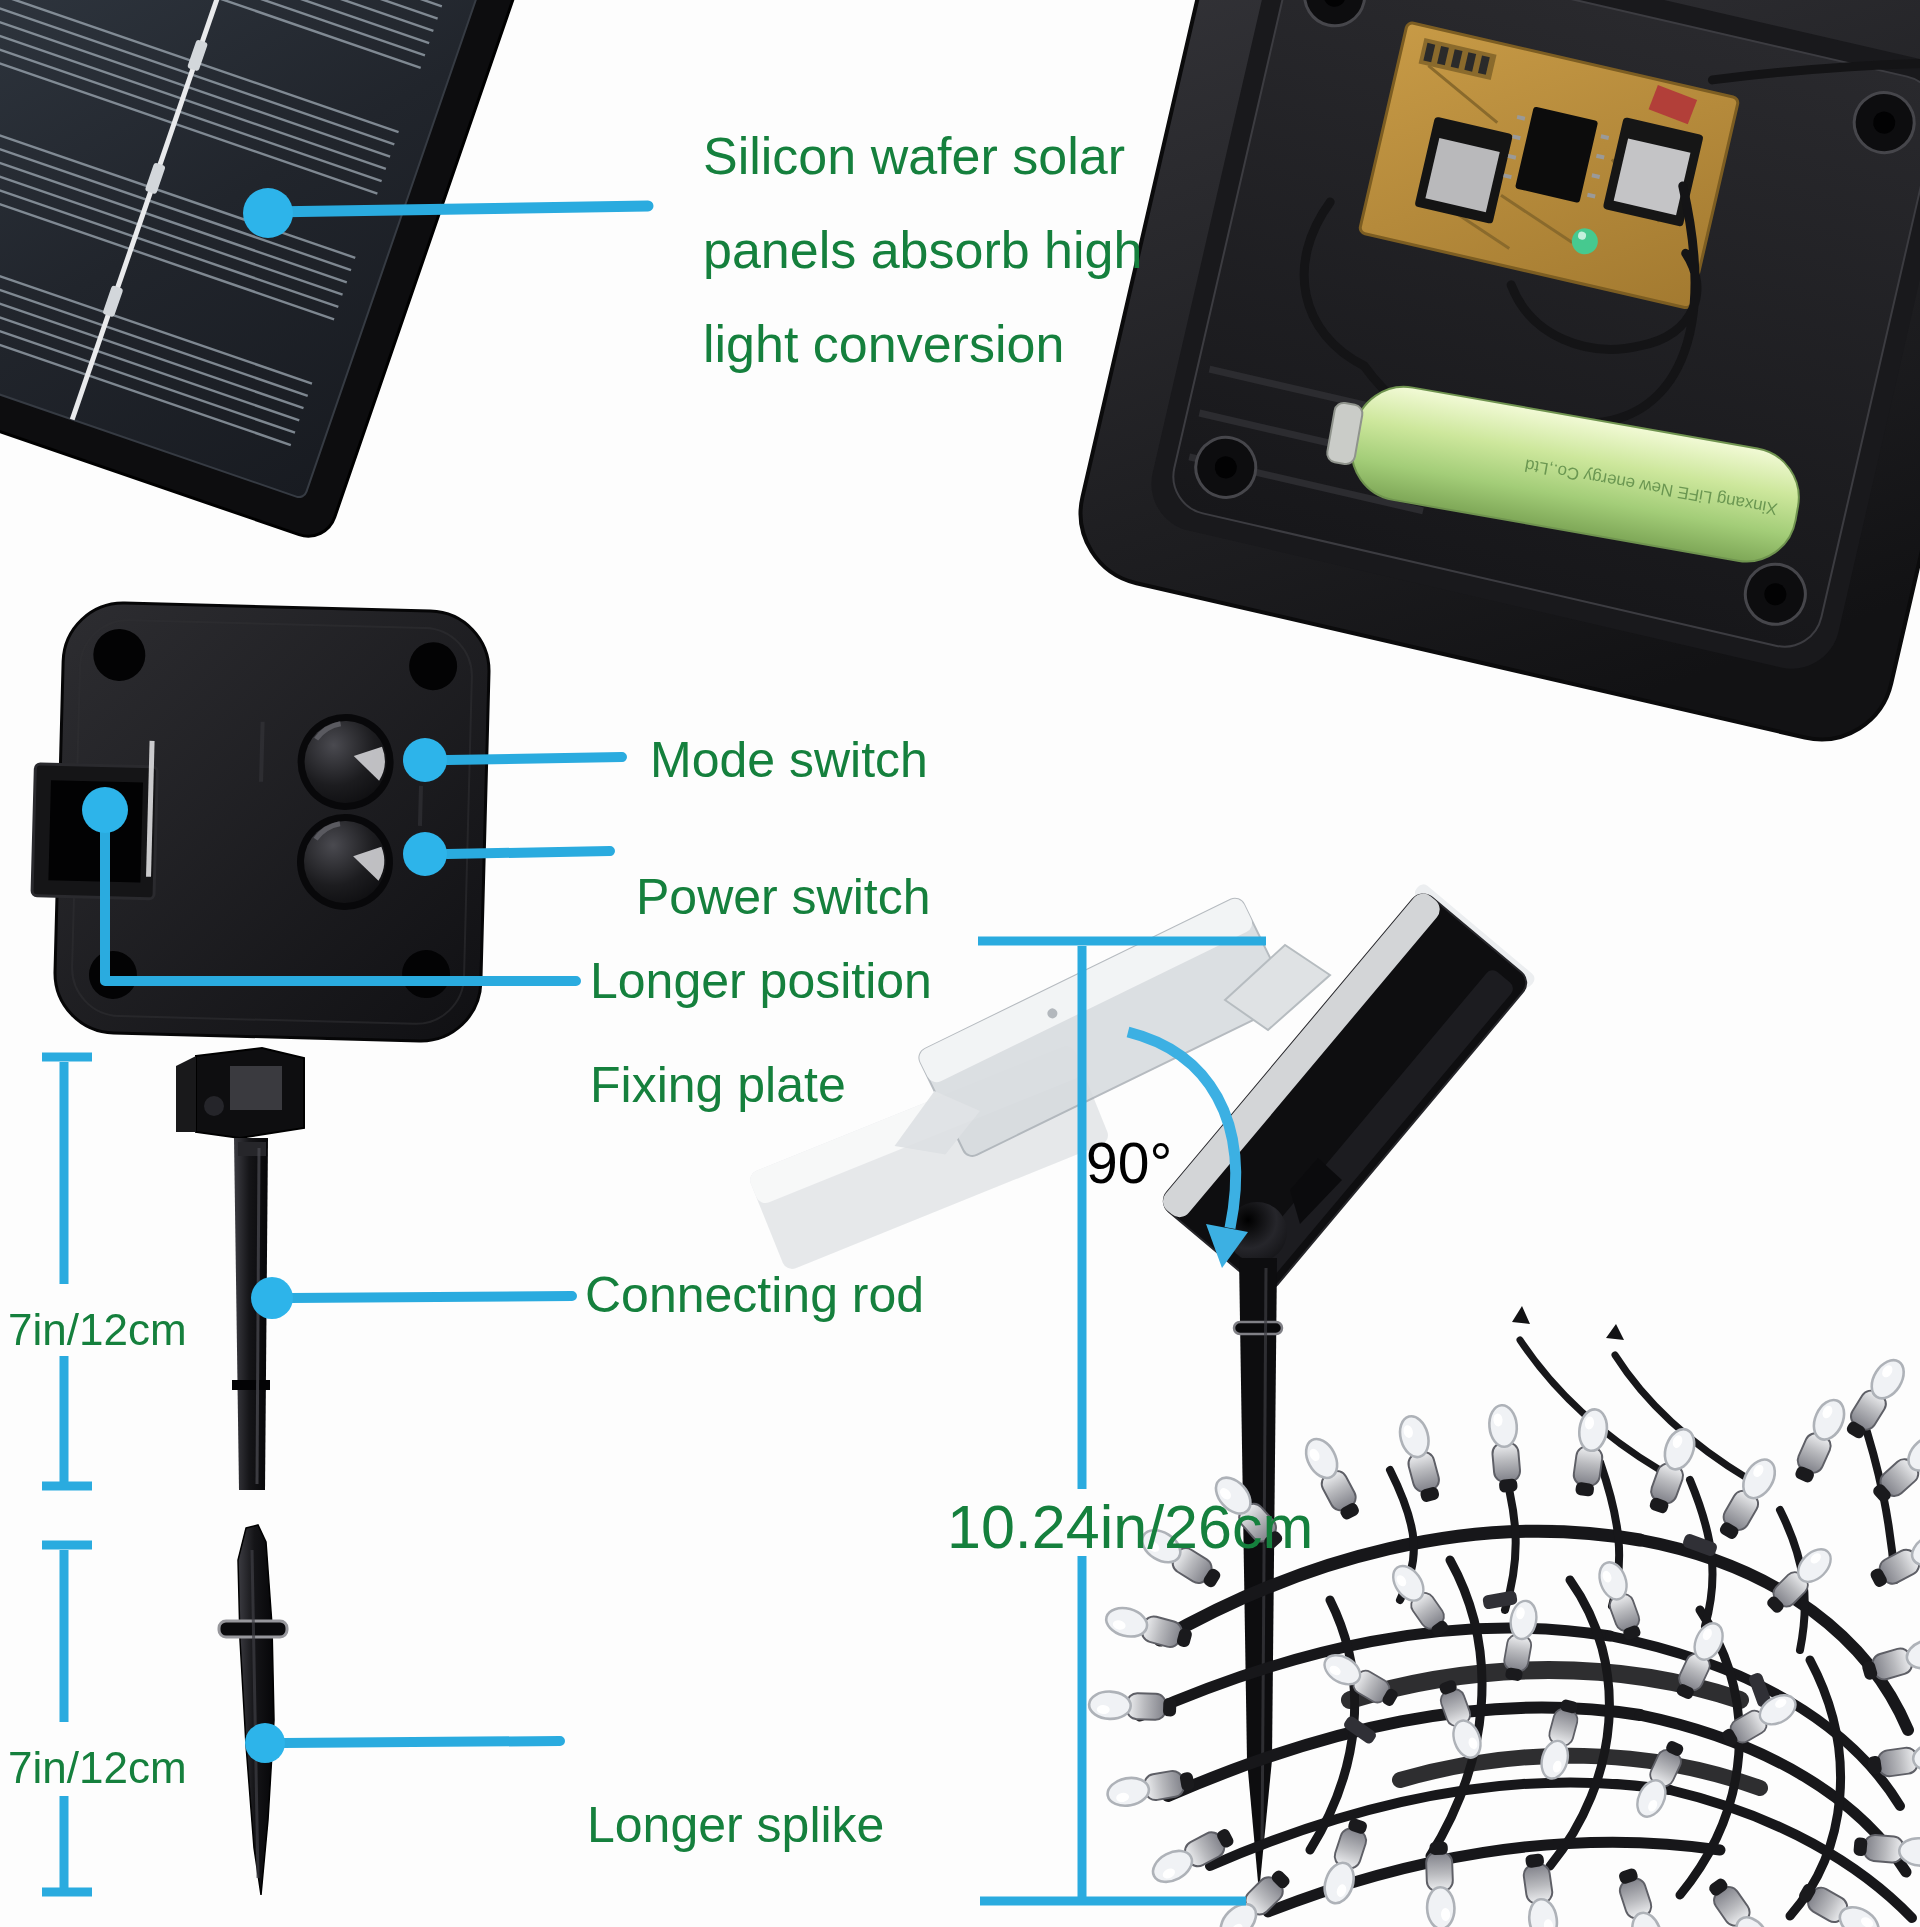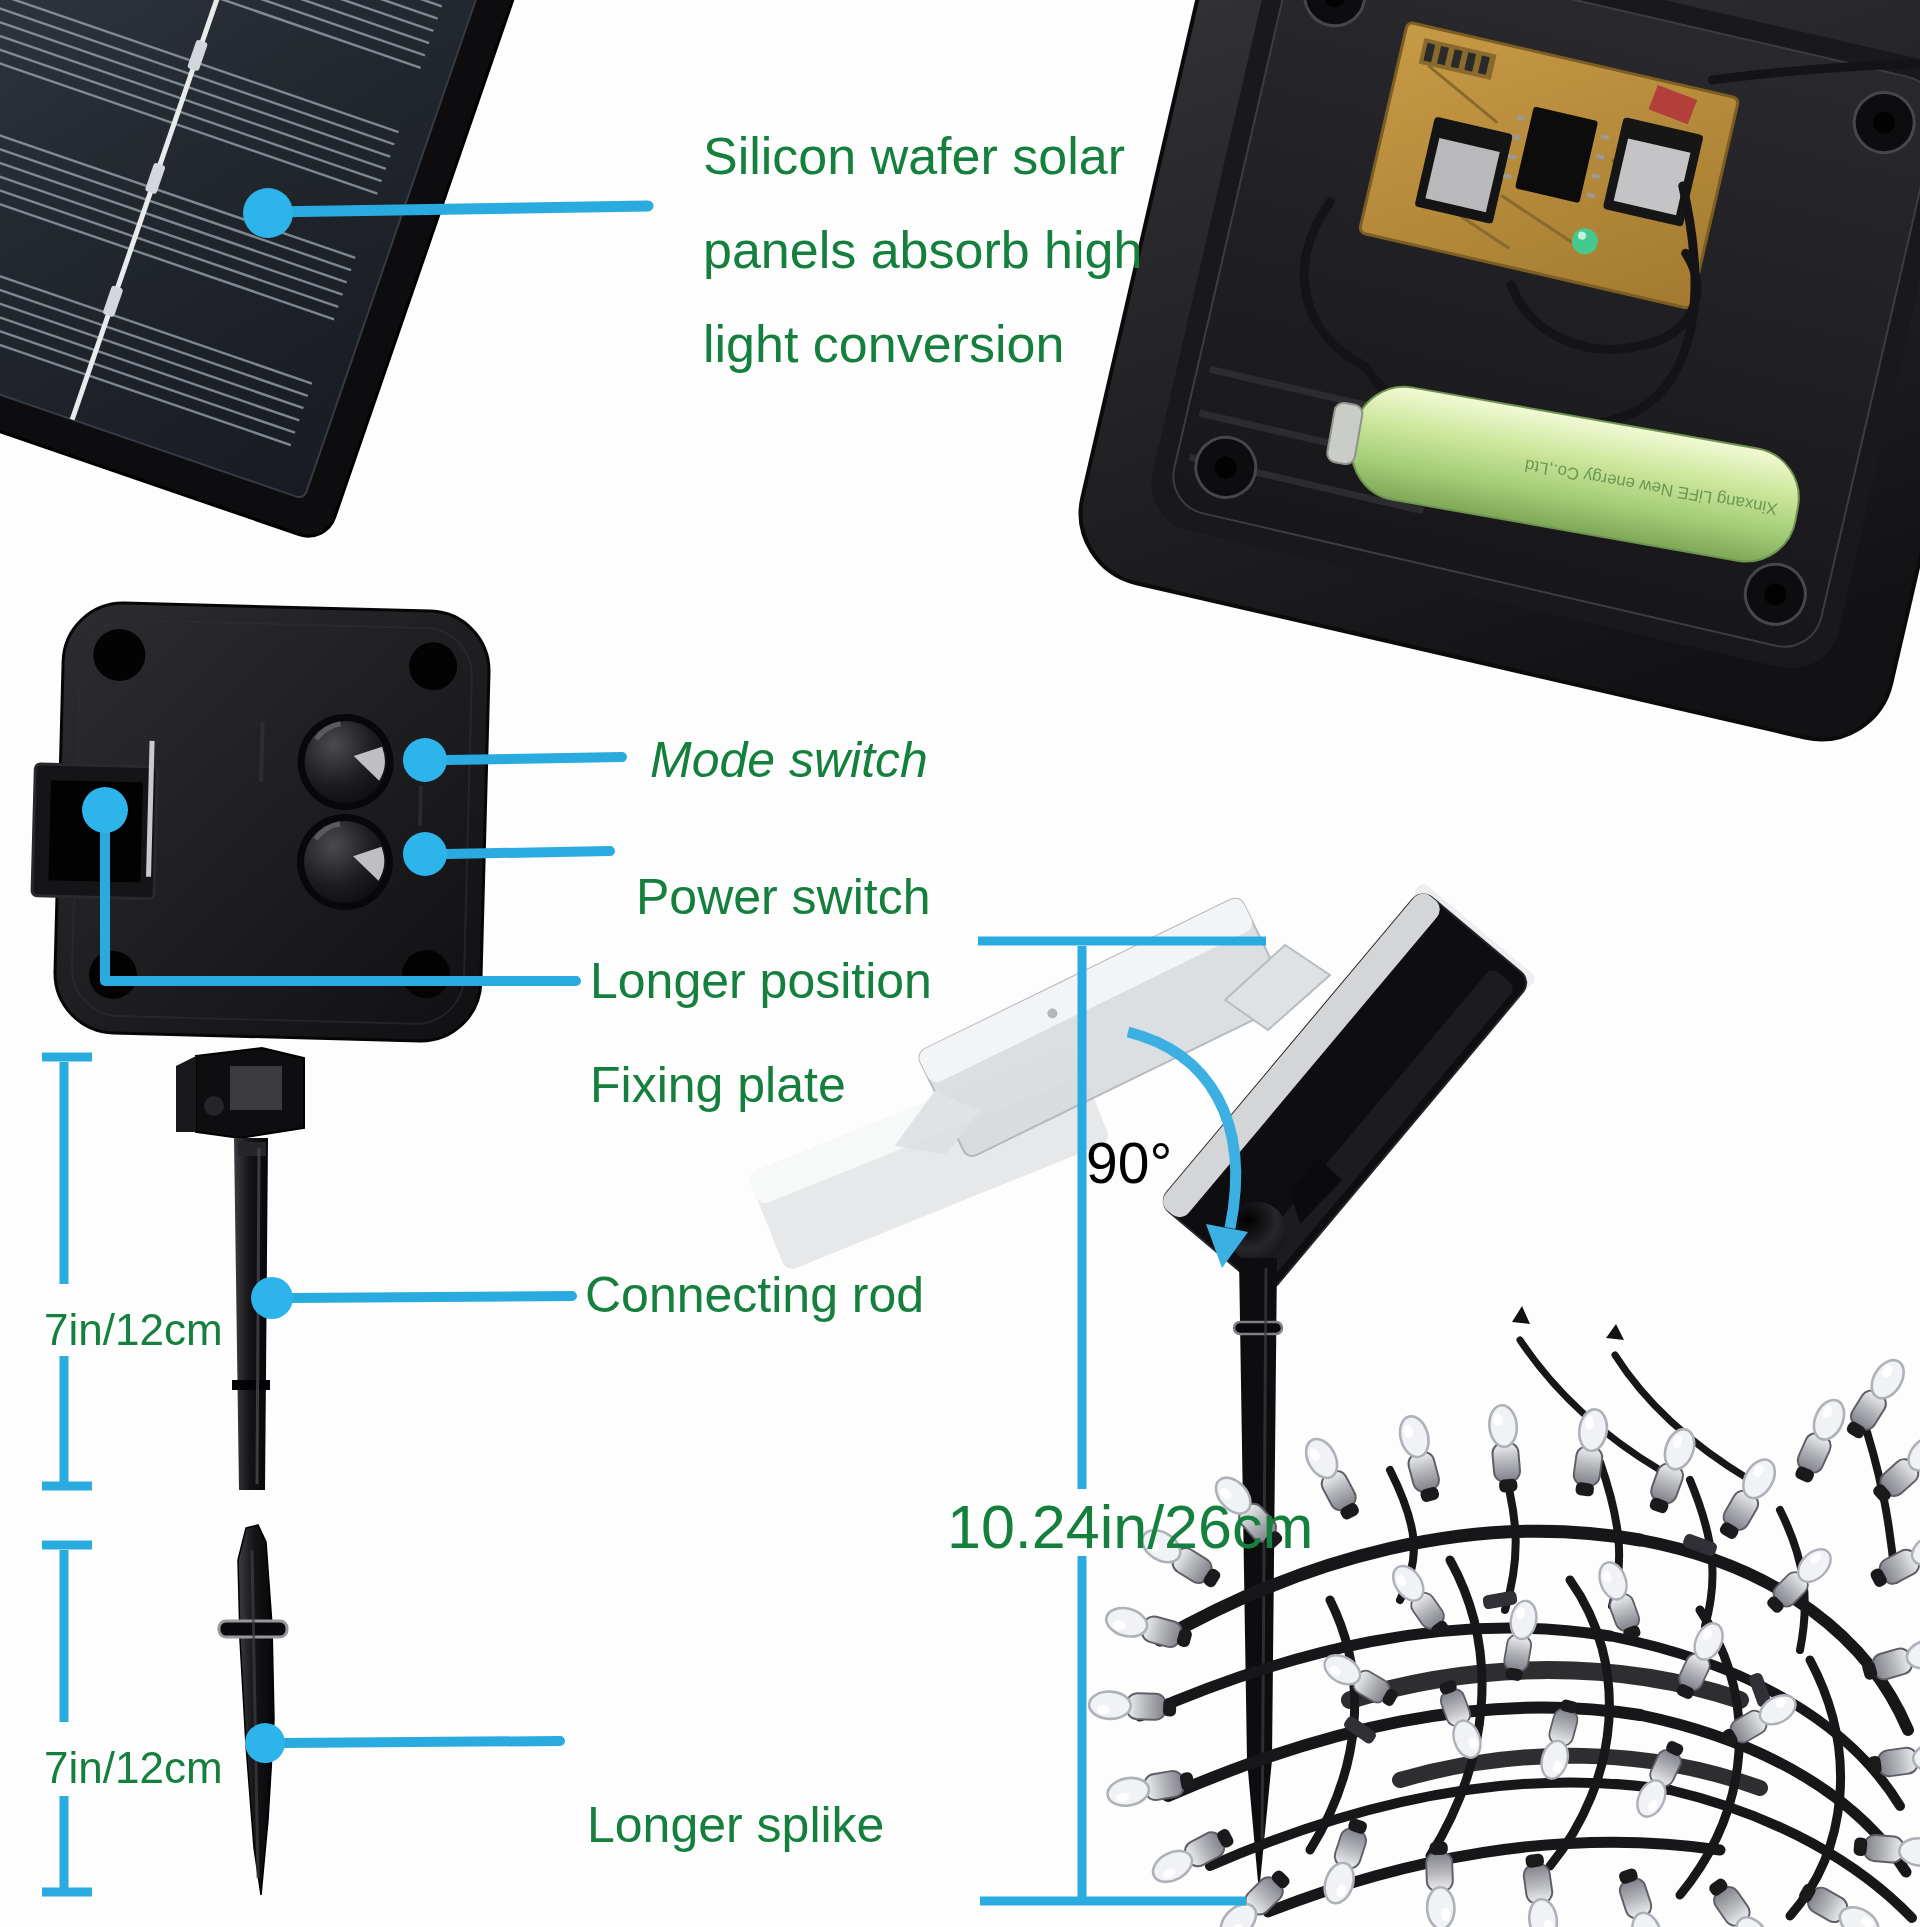--- a/index.html
+++ b/index.html
@@ -1,21 +1,21 @@
 <!DOCTYPE html>
 <html><head>
 <meta charset="utf-8">
 <style>
   html,body{margin:0;padding:0;background:#fdfdfd;}
   #stage{position:relative;width:1920px;height:1927px;overflow:hidden;
          font-family:"Liberation Sans",sans-serif;background:#fdfdfd;}
   #art{position:absolute;left:0;top:0;}
   .lbl{position:absolute;font:50px/1.1 "Liberation Sans",sans-serif;color:#15803d;white-space:nowrap;}
   .note{font-size:52px;}
-  .dim{font-size:44px;margin-left:36px;}
+  .dim{font-size:44px;}
   .stake{font-size:61px;}
   .deg{font-size:57px;color:#000000;}
 </style>
 </head>
 <body>
 
 <div id="stage">
 
 <svg id="art" width="1920" height="1927" viewBox="0 0 1920 1927">
   <defs>
@@ -312,21 +312,21 @@
     <path d="M42 1057 H92 M64 1062 V1284 M64 1356 V1482 M42 1486 H92"></path>
     <path d="M42 1545 H92 M64 1550 V1722 M64 1796 V1888 M42 1892 H92"></path>
     <path d="M978 941 H1266 M1082 946 V1489 M1082 1556 V1897 M980 1901 H1246"></path>
   </g>
 </svg>
 
 <div class="lbl note" style="left:703px;top:128px;">Silicon wafer solar</div>
 <div class="lbl note" style="left:703px;top:222px;">panels absorb high</div>
 <div class="lbl note" style="left:703px;top:316px;">light conversion</div>
 
-<div class="lbl" style="left:650px;top:733px;font-style:italic;">Mode switch</div>
+<div class="lbl" style="left:650px;top:733px;">Mode switch</div>
 <div class="lbl" style="left:636px;top:870px;">Power switch</div>
 <div class="lbl" style="left:590px;top:954px;">Longer position</div>
 <div class="lbl" style="left:590px;top:1058px;">Fixing plate</div>
 <div class="lbl" style="left:585px;top:1268px;">Connecting rod</div>
 <div class="lbl" style="left:587px;top:1798px;">Longer splike</div>
 
 <div class="lbl dim" style="left:8px;top:1306px;">7in/12cm</div>
 <div class="lbl dim" style="left:8px;top:1744px;">7in/12cm</div>
 <div class="lbl stake" style="left:947px;top:1494px;">10.24in/26cm</div>
 <div class="lbl deg" style="left:1086px;top:1132px;">90°</div>

